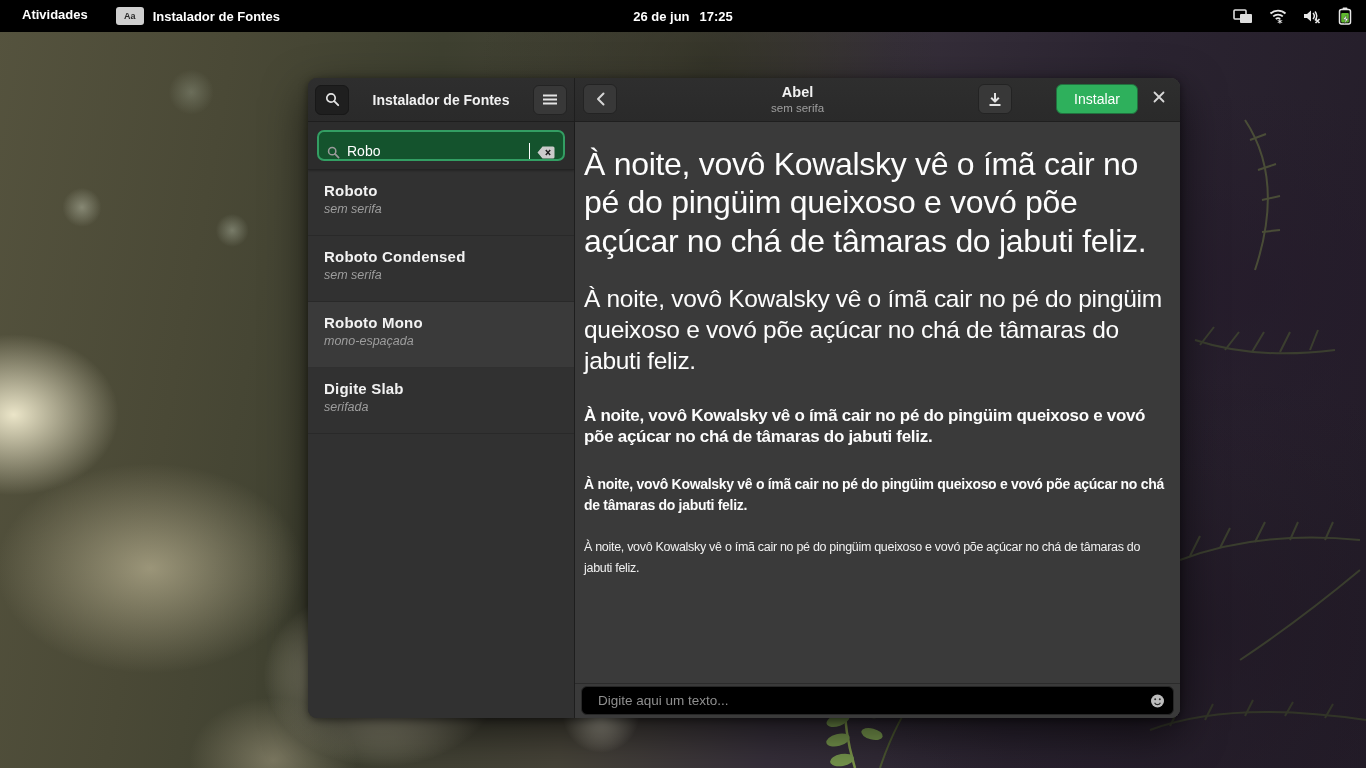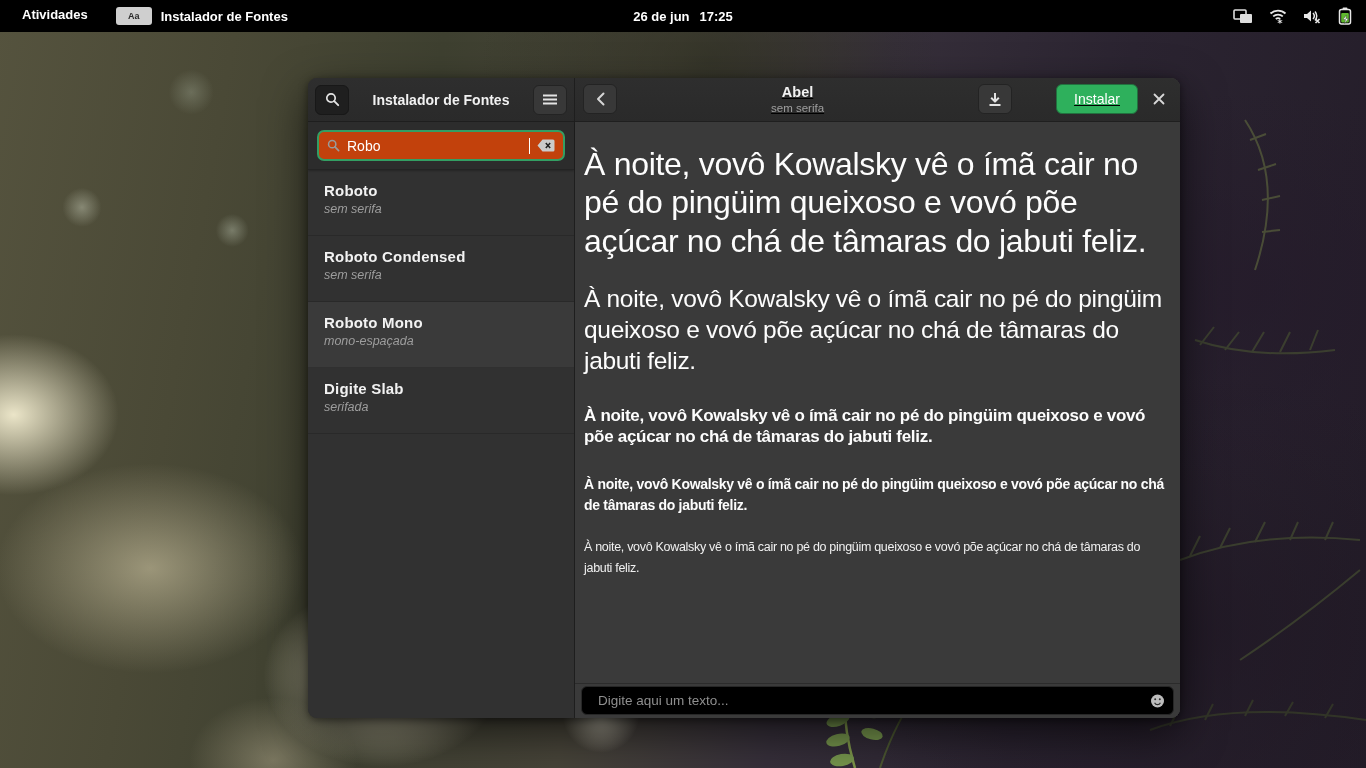--- a/index.html
+++ b/index.html
@@ -24,21 +24,21 @@
       radial-gradient(ellipse 500px 340px at 88% 82%, rgba(30,22,34,.6), transparent 75%),
       linear-gradient(100deg, #55533e 0%, #4a4936 16%, #3e4030 30%, #474439 46%, #362f3a 60%, #2b2431 76%, #231c28 100%);
   }
   .ferns { position:absolute; inset:0; z-index:1; }
 
   
   .topbar { position:absolute; left:0; top:0; width:1366px; height:32px; background:#000;
     display:flex; align-items:center; color:#fff; z-index:10; font-size:13px; font-weight:700; }
   .tb-left { display:flex; gap:28px; padding-left:22px; }
   .tb-app { display:flex; align-items:center; gap:9px; }
-  .app-badge { width:36px; height:18px; background:#cfcfcf; color:#2a2a2a; border-radius:3px;
+  .app-badge { width:28px; height:18px; background:#cfcfcf; color:#2a2a2a; border-radius:3px;
     font-size:9px; font-weight:700; display:flex; align-items:center; justify-content:center; }
   .tb-center { position:absolute; left:50%; transform:translateX(-50%); display:flex; gap:10px; }
   .tb-right { position:absolute; right:14px; display:flex; align-items:center; gap:16px; }
   .tb-right svg { display:block; }
 
   
   .window { position:absolute; left:308px; top:78px; width:872px; height:640px; z-index:5;
     border-radius:9px; box-shadow:0 16px 44px rgba(0,0,0,.6), 0 2px 8px rgba(0,0,0,.5);
     display:flex; overflow:hidden; background:#313131; }
 
@@ -47,35 +47,35 @@
     border-right:1px solid #1e1e1e; background:#313131; }
   .headerbar { height:44px; background:linear-gradient(#2e2e2e,#2a2a2a);
     border-bottom:1px solid #1f1f1f; display:flex; align-items:center; flex:none; }
   .hb-left { padding:0 7px; display:flex; align-items:center; gap:6px; width:100%; }
   .sq-btn { width:34px; height:30px; border-radius:6px; background:#383838; border:1px solid #232323;
     display:flex; align-items:center; justify-content:center; flex:none; }
   .sq-btn.active { background:#1f1f1f; border-color:#181818; }
   .hb-title { flex:1; text-align:center; color:#f1f1f1; font-weight:700; font-size:14px; }
   .search-row { height:48px; background:#2c2c2c; border-bottom:1px solid #242424;
     box-shadow:0 1px 2px rgba(0,0,0,.25); display:flex; align-items:center; padding:0 9px; flex:none; }
-  .search-entry { position:relative; width:100%; height:31px; background:#c2410c;
-    border:2px solid #339e63; border-radius:7px; display:flex; align-items:center; padding:0 8px; gap:7px; }
+  .search-entry { position:relative; width:100%; height:31px; background:#14532d;
+    border:2px solid #339e63; border-radius:7px; display:flex; align-items:flex-end; padding:0 8px; gap:7px; }
   .search-entry input { flex:1; background:transparent; border:none; outline:none; color:#fff;
     font-size:14px; font-family:"Liberation Sans",sans-serif; }
   .caret { width:1px; height:16px; background:#fff; margin-left:-56px; }
 
   .font-list { flex:1; overflow:hidden; }
   .font-row { height:66px; padding:12px 16px 0 16px; border-bottom:1px solid rgba(0,0,0,.16); }
   .font-row.hover { background:#3a3a3a; }
   .font-name { color:#f2f2f2; font-weight:700; font-size:15px; letter-spacing:.2px; }
   .font-style { color:#9d9d9d; font-style:italic; font-size:12.5px; margin-top:3px; }
 
   
   .pane-right { flex:1; height:100%; display:flex; flex-direction:column; background:#3a3a3a; }
-  .hb-right { display:flex; align-items:center; padding:0 8px; gap:8px; width:100%;text-decoration:underline; }
+  .hb-right { display:flex; align-items:flex-start; padding:0 8px; gap:8px; width:100%; }
   .hb-title-block { flex:1; text-align:center; line-height:1.15; }
   .hb-title-block .t { color:#f1f1f1; font-weight:700; font-size:14.5px; }
   .hb-title-block .s { color:#9f9f9f; font-size:11.5px; margin-top:1px; }
   .install-btn { height:30px; padding:0 17px; border-radius:6px; background:#2eb05c;
     border:1px solid #22713f; color:#fff; font-size:14px; display:flex; align-items:center;margin-left:36px; }
   .close-btn { width:26px; height:26px; display:flex; align-items:center; justify-content:center; }
 
   .preview-content { flex:1; padding:23px 10px 0 9px; color:#fdfdfd; overflow:hidden; letter-spacing:-0.3px; }
   .preview-content p { margin:0; }
   .p1 { font-size:32px; line-height:1.2; margin-bottom:24px !important; }

